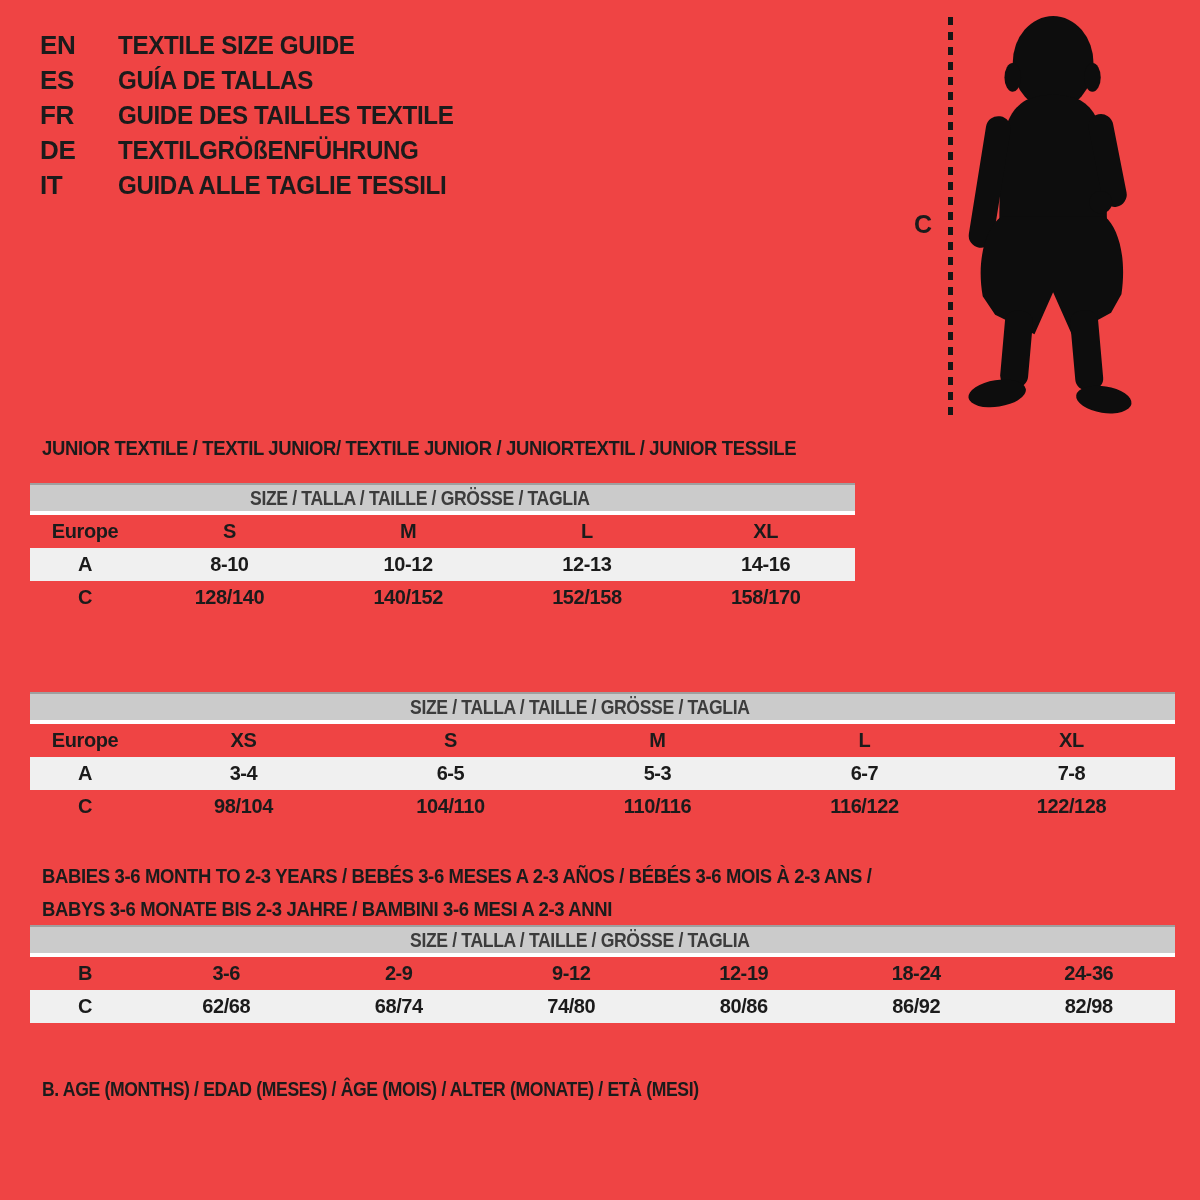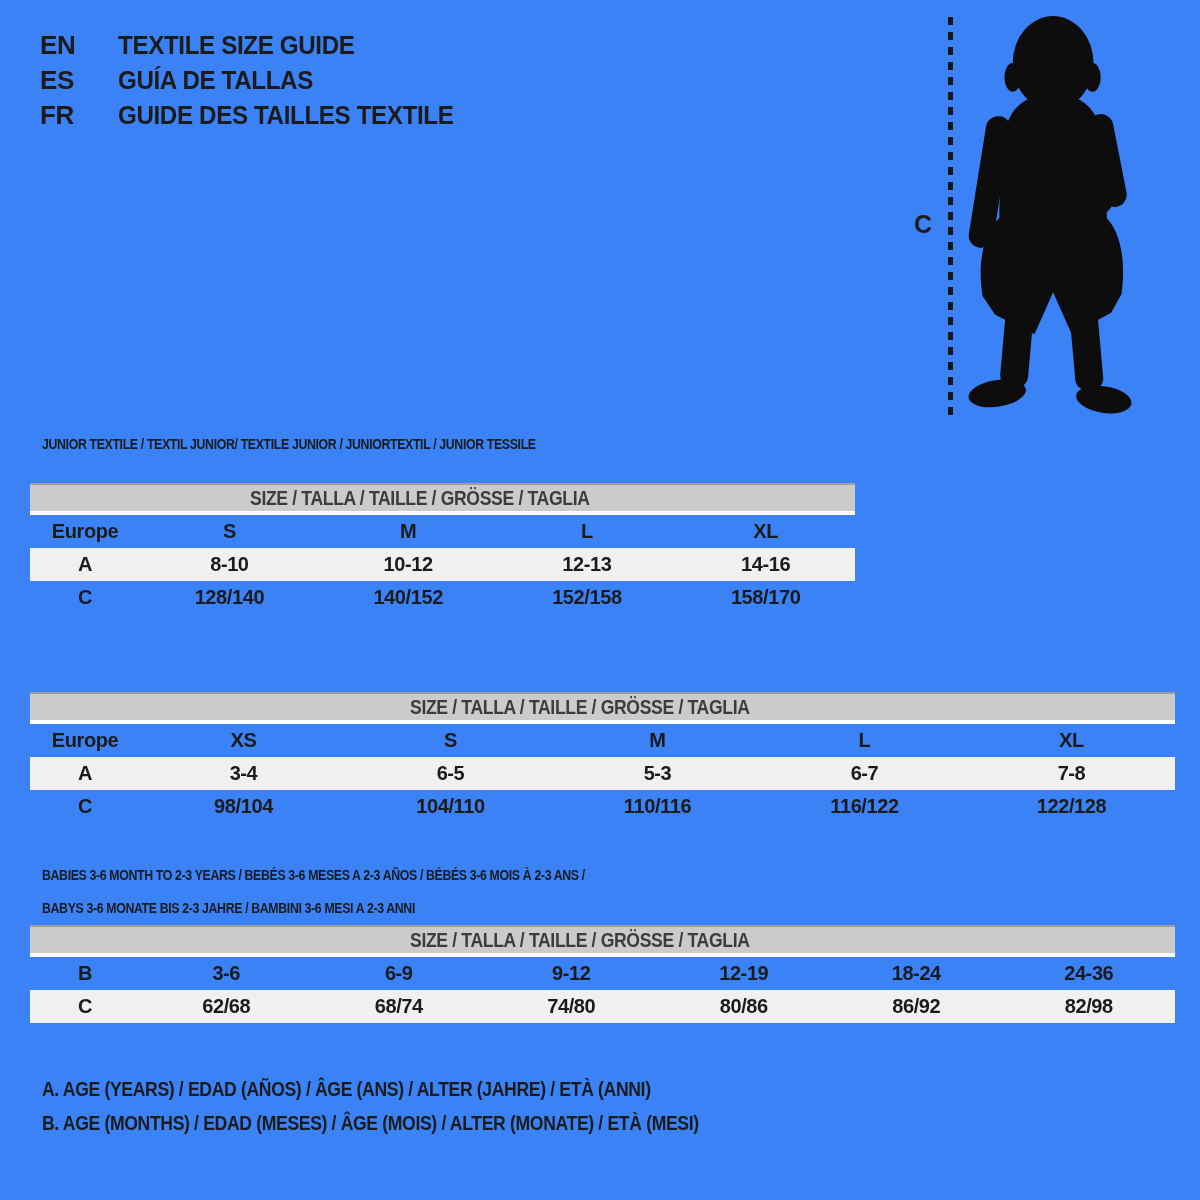--- a/index.html
+++ b/index.html
@@ -1,17 +1,17 @@
 <!DOCTYPE html>
 <html><head>
 <meta charset="utf-8">
 <style>
   html,body { margin:0; padding:0; background:#fff; }
   .page {
-    position:relative; width:1200px; height:1200px; background:#3b82f6;
+    position:relative; width:1200px; height:1200px; background:#ef4444;
     font-family:"Liberation Sans","DejaVu Sans",sans-serif;
     color:#1b1b1b; letter-spacing:-0.4px; overflow:hidden;
   }
   
   .cond { display:inline-block; transform:scaleX(0.88); transform-origin:0 50%; white-space:nowrap; }
   .cond93 { display:inline-block; transform:scaleX(0.93); transform-origin:0 50%; white-space:nowrap; }
 
   
   .langs { position:absolute; left:40px; top:28px; }
   .lang-row { height:35px; line-height:35px; font-size:26px; font-weight:700; }
@@ -21,21 +21,21 @@
   .measure-line {
     position:absolute; left:948px; top:17px; width:5px; height:398px;
     background:repeating-linear-gradient(to bottom,#161616 0 8px,transparent 8px 15px);
   }
   .measure-label {
     position:absolute; left:914px; top:210px; font-size:25px; font-weight:700;
   }
   .toddler { position:absolute; left:962px; top:14px; }
 
   
-  .sec-title { position:absolute; left:42px; font-size:14px; font-weight:700; white-space:nowrap; }
+  .sec-title { position:absolute; left:42px; font-size:21px; font-weight:700; white-space:nowrap; }
   .two-line { line-height:33px;margin-top:10px; }
   .subsc { font-size:0.62em; vertical-align:-0.22em; }
 
   
   table.sizes {
     position:absolute; border-collapse:separate; border-spacing:0;
     table-layout:fixed; font-size:20px; font-weight:700;
   }
   table.sizes td { padding:0; vertical-align:middle; text-align:center; overflow:hidden; }
   td.band-cell {
@@ -57,20 +57,26 @@
 
   <div class="langs">
     <div class="lang-row">
       <span class="lang-code">EN</span><span class="cond93">TEXTILE SIZE GUIDE</span>
     </div>
     <div class="lang-row">
       <span class="lang-code">ES</span><span class="cond93">GUÍA DE TALLAS</span>
     </div>
     <div class="lang-row">
       <span class="lang-code">FR</span><span class="cond93">GUIDE DES TAILLES TEXTILE</span>
+    </div>
+    <div class="lang-row">
+      <span class="lang-code">DE</span><span class="cond93">TEXTILGRÖßENFÜHRUNG</span>
+    </div>
+    <div class="lang-row">
+      <span class="lang-code">IT</span><span class="cond93">GUIDA ALLE TAGLIE TESSILI</span>
     </div>
   </div>
 
   <div class="measure-label">C</div>
   <div class="measure-line"></div>
   <svg class="toddler" width="176" height="404" viewBox="0 0 170 395" preserveAspectRatio="none">
     <g fill="#0d0d0d">
       <ellipse cx="88" cy="48" rx="39" ry="46"></ellipse>
       <ellipse cx="49" cy="62" rx="8" ry="14"></ellipse>
       <ellipse cx="126" cy="62" rx="8" ry="14"></ellipse>
@@ -179,36 +185,35 @@
         <col>
         <col>
       </colgroup>
     <tbody>
         <tr>
       <td class="band-cell" colspan="7"><span class="cond">SIZE / TALLA / TAILLE / GRÖSSE / TAGLIA</span></td>
     </tr>
     <tr class="r">
       <td class="lbl">B</td>
       <td>3-6</td>
-      <td>6-9</td>
+      <td>2-9</td>
       <td>9-12</td>
       <td>12-19</td>
       <td>18-24</td>
       <td>24-36</td>
     </tr>
     <tr class="r stripe">
       <td class="lbl">C</td>
       <td>62/68</td>
       <td>68/74</td>
       <td>74/80</td>
       <td>80/86</td>
       <td>86/92</td>
       <td>82/98</td>
     </tr>
   </tbody>
     </table>
 
   <div class="legend">
-    <div class="legend-row"><span class="cond">A. AGE (YEARS) / EDAD (AÑOS) / ÂGE (ANS) / ALTER (JAHRE) / ETÀ (ANNI)</span></div>
     <div class="legend-row"><span class="cond">B. AGE (MONTHS) / EDAD (MESES) / ÂGE (MOIS) / ALTER (MONATE) / ETÀ (MESI)</span></div>
   </div>
 
 </div>
 
 </body></html>

